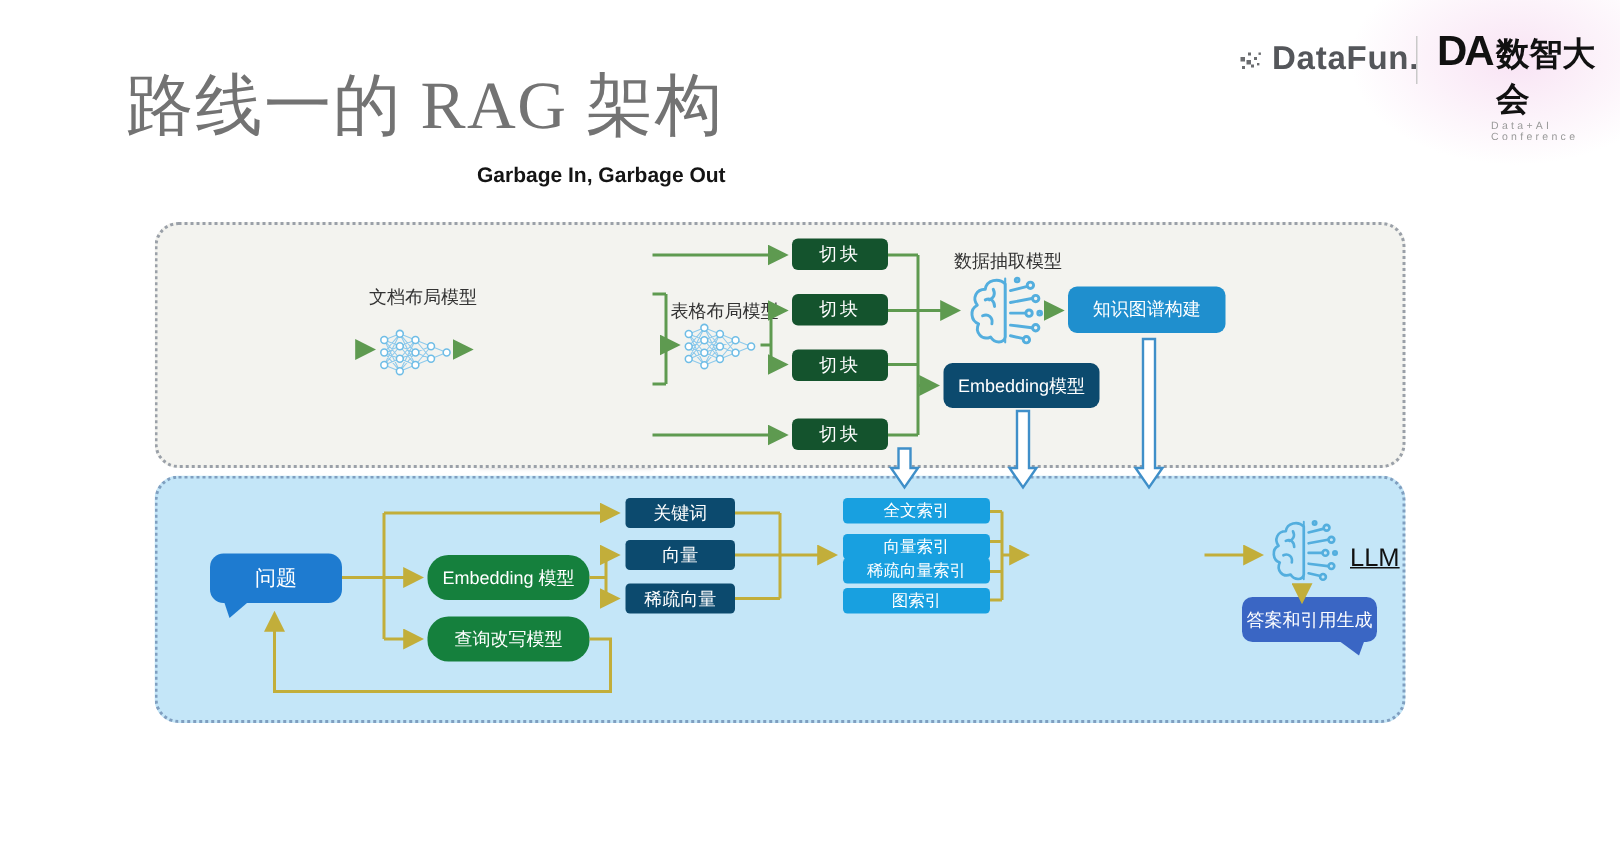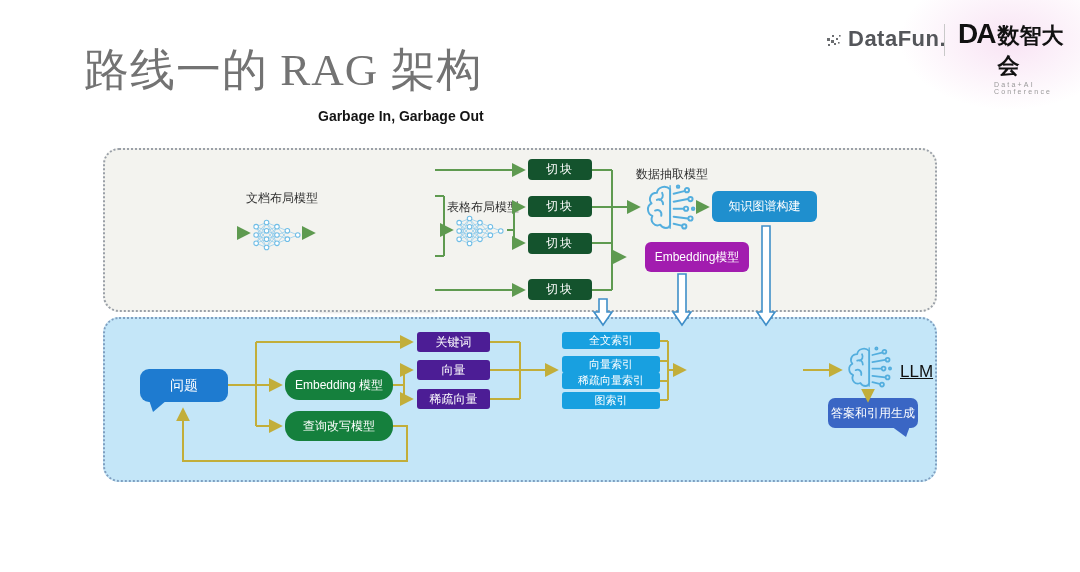--- a/index.html
+++ b/index.html
@@ -50,26 +50,26 @@
      background:repeating-linear-gradient(180deg,#a8a8a8 0 1px,transparent 1px 4px);opacity:.5;}
   .ov{position:absolute;box-sizing:border-box;}
   .ov-pink{background:rgba(242,152,152,.78);border:2px solid #44549e;}
   .ov-blue{background:rgba(128,143,219,.82);border:1px solid #3b49c0;}
 
   
   .node{display:flex;align-items:center;justify-content:center;color:#fff;
         box-sizing:border-box;z-index:3;text-align:center;}
   .chunk{width:64px;height:21px;background:#14532d;border-radius:4px;font-size:12px;letter-spacing:2px;}
   .kg{width:105px;height:31px;background:#1f8fce;border-radius:6px;font-size:12px;}
-  .embed-off{width:104px;height:30px;background:#a21caf;border-radius:6px;font-size:12px;margin-left:16px;}
+  .embed-off{width:104px;height:30px;background:#0c4a6e;border-radius:6px;font-size:12px;}
   .bubble-q{width:88px;height:33px;background:#1e7bd0;border-radius:9px;font-size:14px;}
   .bubble-q .tail{position:absolute;left:9px;bottom:-10px;width:0;height:0;
      border-top:12px solid #1e7bd0;border-left:4px solid transparent;border-right:14px solid transparent;}
   .indigo{width:108px;height:30px;background:#15803d;border-radius:14px;font-size:12px;}
-  .greenbox{width:73px;height:20px;background:#4c1d95;border-radius:3px;font-size:12px;}
+  .greenbox{width:73px;height:20px;background:#0c4a6e;border-radius:3px;font-size:12px;}
   .indexbox{width:98px;height:17px;background:#18a0e0;border-radius:3px;font-size:11px;}
   .reranker{width:113px;height:26px;background:#2cb3ea;border-radius:4px;font-size:12px;}
   .bubble-a{width:90px;height:30px;background:#3a66c4;border-radius:7px;font-size:12px;}
   .bubble-a .tail{position:absolute;right:8px;bottom:-9px;width:0;height:0;
      border-top:11px solid #3a66c4;border-right:4px solid transparent;border-left:15px solid transparent;}
 
   .dlabel{font-size:12px;color:#333;z-index:3;white-space:nowrap;}
   .llm-label{font-size:17px;color:#111;z-index:3;}
 
   .overlay{left:0;top:0;width:1080px;height:572px;z-index:5;pointer-events:none;}

